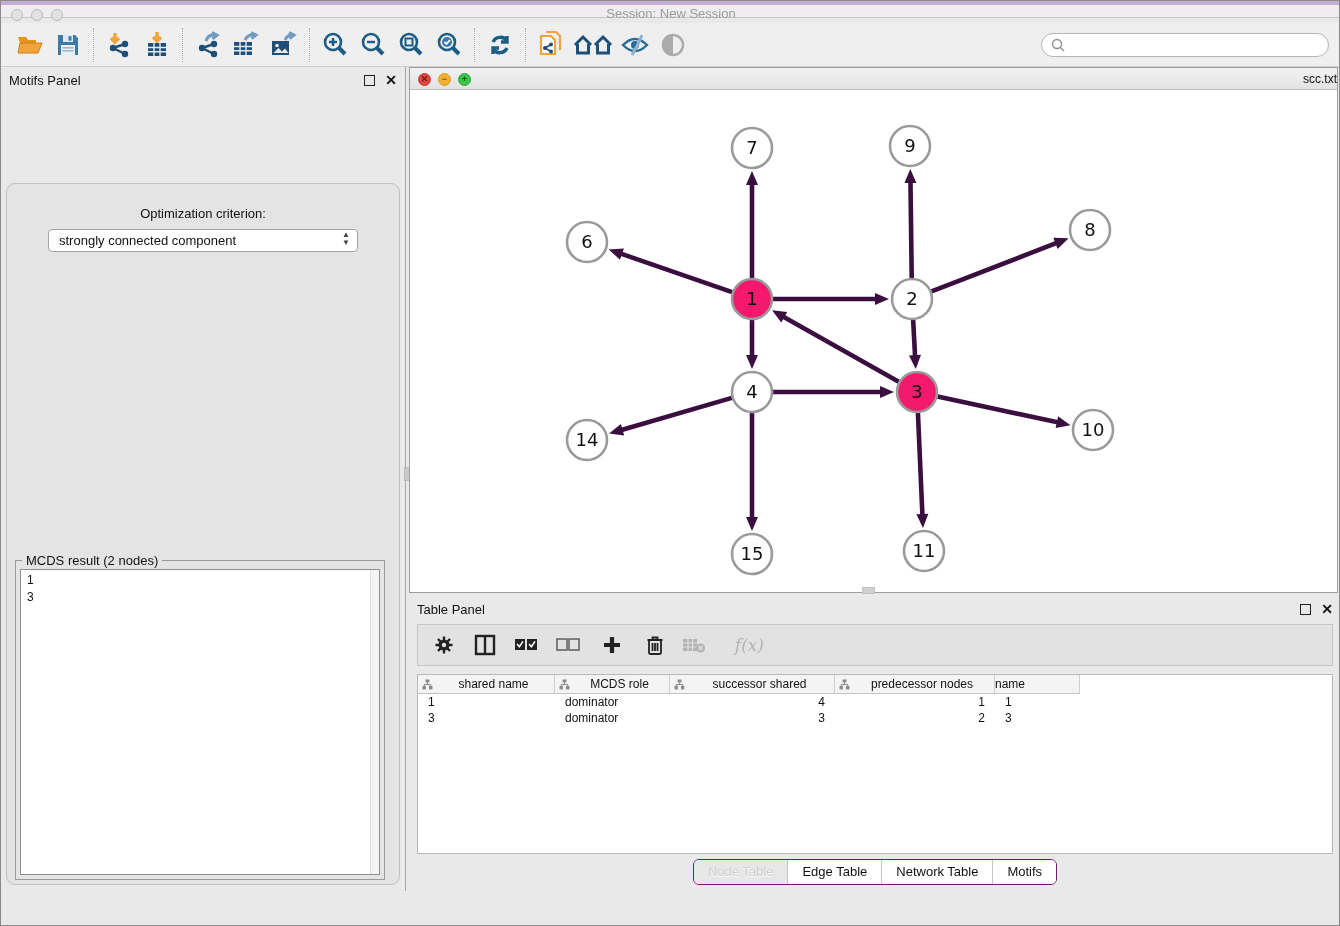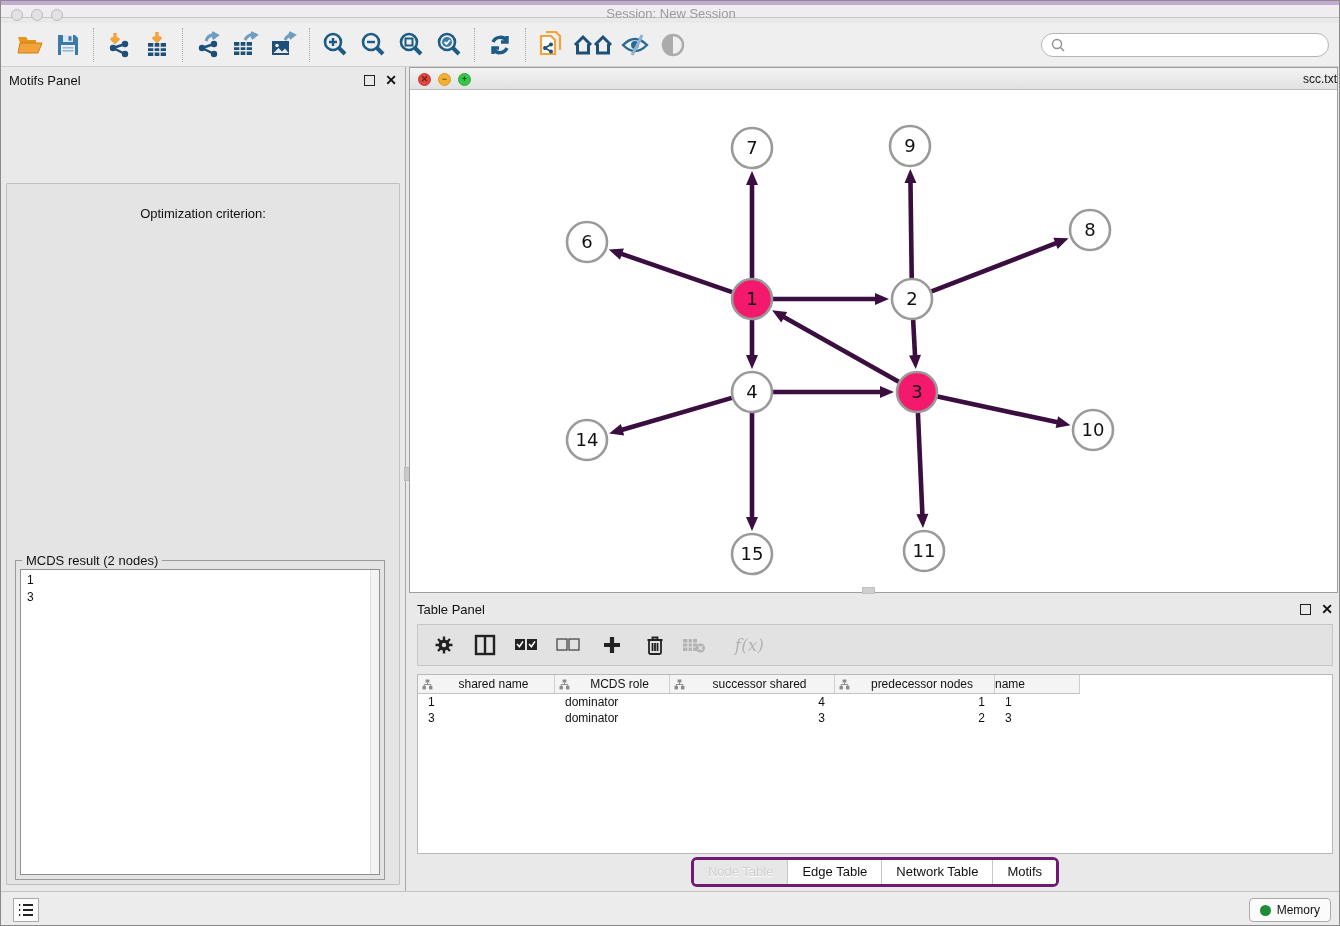--- a/index.html
+++ b/index.html
@@ -31,21 +31,21 @@
     border-right:1px solid #a8a8a8; }
   .panel-titlebar { height:26px; display:flex; align-items:center; padding:0 8px; font-size:13px; color:#111; }
   .panel-titlebar .spacer { flex:1; }
   .float-icon { width:11px; height:11px; border:1.5px solid #222; margin-right:10px; }
   .close-x { font-size:14px; font-weight:bold; color:#111; line-height:1; }
   .cp-tabs { display:flex; justify-content:center; position:relative; z-index:2; }
   .cp-tab { font-size:13px; padding:3px 15px 4px 15px; background:#fff; border:1px solid #b2b2b2; border-bottom:none;
     border-radius:5px 5px 0 0; margin-right:-1px; color:#111; }
   .cp-tab.disabled-active { background:#e6e6e6; color:#c2c2c2; }
   .cp-body { position:absolute; left:5px; right:5px; top:116px; bottom:6px; background:#e4e4e4;
-    border:1px solid #c0c0c0; border-radius:1px; }
+    border:1px solid #c0c0c0; border-radius:9px; }
   .opt-label { text-align:center; font-size:13px; color:#111; margin-top:22px; }
   .dropdown { margin:8px auto 0 auto; width:310px; height:23px; background:#fff; border:1px solid #a3a3a3;
     border-radius:4px; display:flex; align-items:center; font-size:13px; padding-left:10px; color:#111; position:relative; }
   .dropdown .chevrons { position:absolute; right:7px; top:1px; font-size:8px; line-height:0.95; color:#444; text-align:center; }
   .cp-buttons { display:flex; justify-content:center; gap:14px; margin-top:12px; }
   .cp-btn { background:#fff; border:1px solid #a3a3a3; border-radius:4px; font-size:13px; padding:3px 16px; color:#111;
     font-family:"Liberation Sans",sans-serif; }
   .result-group { position:absolute; left:8px; right:14px; top:376px; bottom:4px; border:1px solid #9a9a9a; background:#e4e4e4; }
   .result-legend { position:absolute; top:-8px; left:6px; background:#e4e4e4; padding:0 4px; font-size:13px; color:#111; }
   .result-text { position:absolute; left:4px; right:4px; top:8px; bottom:4px; background:#fff; border:1px solid #8f8f8f;
@@ -74,21 +74,21 @@
   .tp-table { position:absolute; left:8px; right:8px; top:78px; bottom:37px; background:#fff; border:1px solid #b9b9b9; overflow:hidden; }
   .tp-header-row { display:flex; height:19px; font-size:12px; color:#111; }
   .th-cell { background:#f4f4f4; border-right:1px solid #cfcfcf; border-bottom:1px solid #c3c3c3; display:flex;
     align-items:center; justify-content:center; }
   .th-cell .tree-icon { margin-left:4px; margin-right:auto; }
   .th-cell .th-label { margin-right:auto; }
   .tp-row { display:flex; height:16px; font-size:12px; color:#111; }
   .td-cell { padding:0 10px; display:flex; align-items:center; }
   .td-right { justify-content:flex-end; }
   .tp-bottom-tabs { position:absolute; left:0; right:0; bottom:2px; height:35px; display:flex; align-items:center; justify-content:center; }
-  .bt-group { display:flex; border:3px solid #701a75; border-radius:6px; overflow:hidden; background:#fff; }
+  .bt-group { display:flex; border:1px solid #701a75; border-radius:6px; overflow:hidden; background:#fff; }
   .bt-tab { font-size:13px; padding:4px 14px 5px 14px; background:#fff; color:#111; border-right:1px solid #c6c6c6; }
   .bt-tab:last-child { border-right:none; }
   .bt-tab.disabled-active { background:#e7e7e7; color:#cfcfcf; text-shadow:0 1px 0 #fff; }
   
   .statusbar { position:absolute; left:0; top:890px; width:1340px; height:36px; background:#ececec; border-top:1px solid #c4c4c4; }
   .list-btn { position:absolute; left:12px; top:6px; width:26px; height:24px; background:#fbfbfb; border:1px solid #ababab; display:flex;
     align-items:center; justify-content:center; }
   .memory-btn { position:absolute; right:10px; top:6px; height:24px; background:#fbfbfb; border:1px solid #ababab; border-radius:4px;
     display:flex; align-items:center; gap:6px; padding:0 10px; font-size:12px; color:#111; font-family:"Liberation Sans",sans-serif; }
   .memory-dot { width:11px; height:11px; border-radius:50%; background:#1e8e35; display:inline-block; }
@@ -249,20 +249,24 @@
 
   <div class="control-panel">
     <div class="panel-titlebar">
       <span>Motifs Panel</span>
       <span class="spacer"></span>
       <span class="float-icon"></span>
       <span class="close-x">✕</span>
     </div>
     <div class="cp-body">
       <div class="opt-label">Optimization criterion:</div>
+      <div class="dropdown">
+        <span>strongly connected component</span>
+        <span class="chevrons">▲<br>▼</span>
+      </div>
       <div class="result-group">
         <div class="result-legend">MCDS result (2 nodes)</div>
         <div class="result-text">1
 3</div>
         <div class="result-scrollbar"></div>
       </div>
     </div>
   </div>
   <div class="vsplit-handle"></div>
 
@@ -454,28 +458,14 @@
     <div class="tp-bottom-tabs">
       <div class="bt-group" id="bt-group">
           <div class="bt-tab disabled-active">Node Table</div>
           <div class="bt-tab">Edge Table</div>
           <div class="bt-tab">Network Table</div>
           <div class="bt-tab">Motifs</div>
         </div>
     </div>
   </div>
 
-  <div class="statusbar">
-    <div class="list-btn">
-      <svg width="16" height="14" viewBox="0 0 16 14">
-        <g stroke="#222" stroke-width="2">
-          <path d="M5 2 h10 M5 7 h10 M5 12 h10"></path>
-          <path d="M1 2 h1.5 M1 7 h1.5 M1 12 h1.5" stroke-dasharray="1.2 1"></path>
-        </g>
-      </svg>
-    </div>
-    <div class="memory-btn">
-      <span class="memory-dot"></span>
-      <span>Memory</span>
-    </div>
-  </div>
 
 </div>
 
 </body></html>

